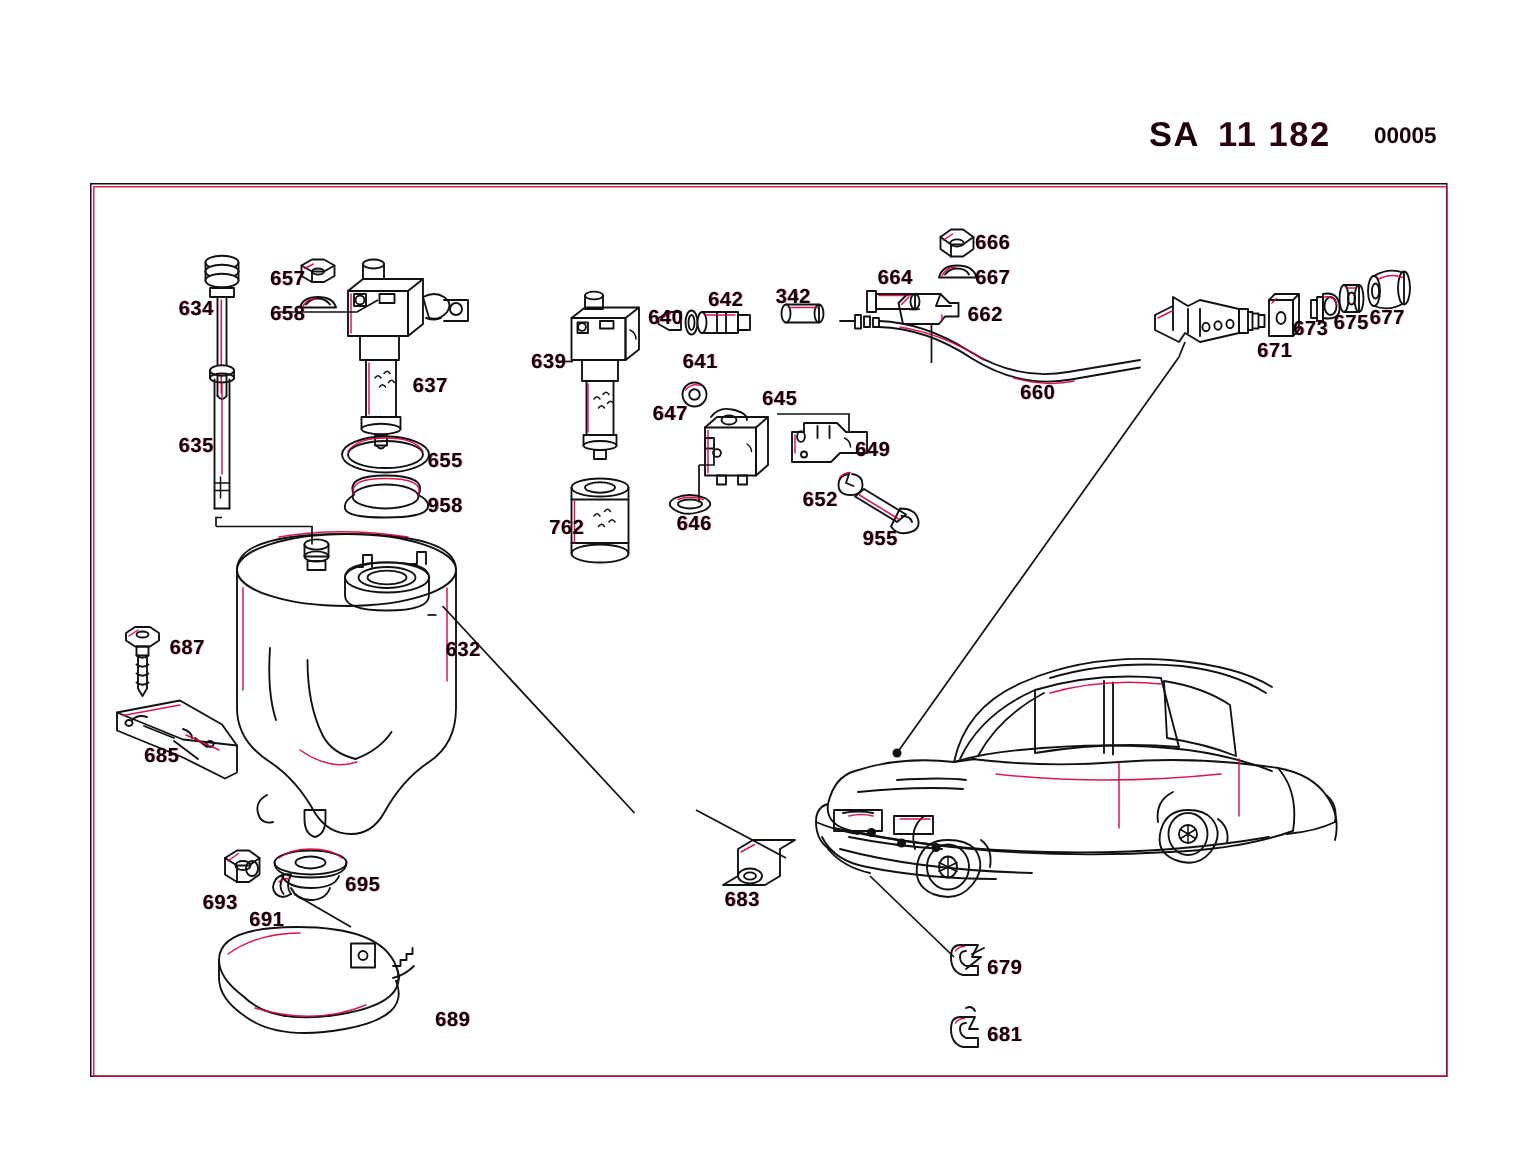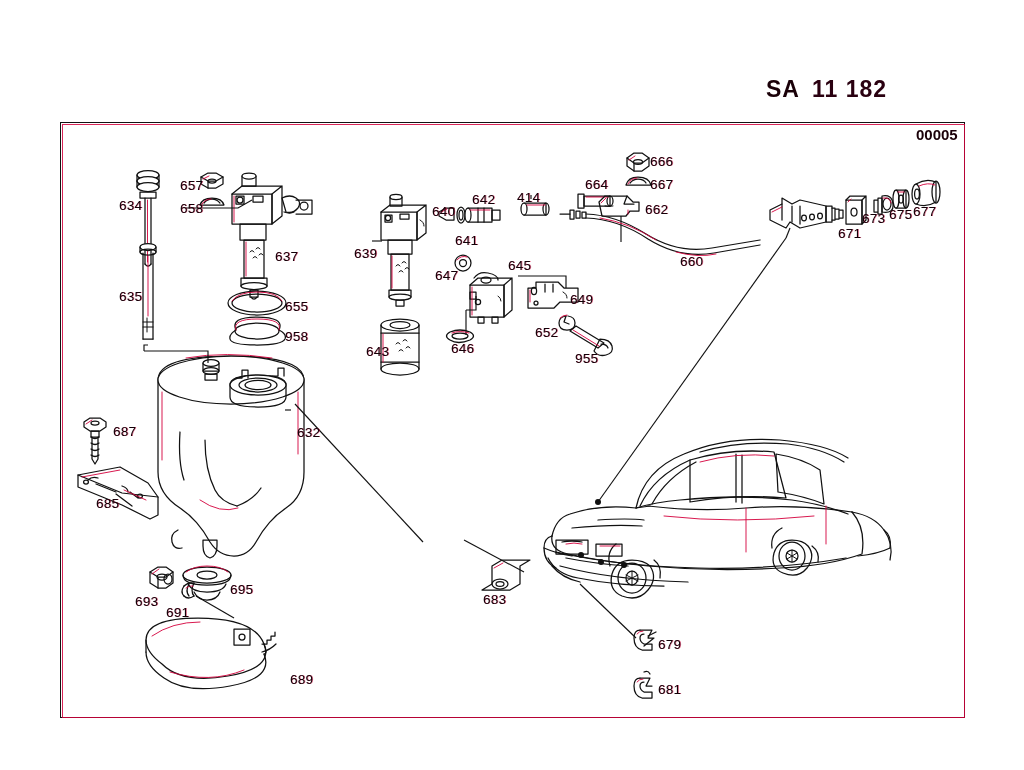--- a/index.html
+++ b/index.html
@@ -7,41 +7,41 @@
     width:1024px;height:770px;background:#ffffff;
     font-family:"Liberation Sans", sans-serif;
     position:relative;overflow:hidden;
   }
   #stage{position:absolute;left:0;top:0;width:1024px;height:770px;}
 
   
   .hdr{position:absolute;white-space:nowrap;font-weight:bold;color:#1a0008;}
   #hdr-sa{left:766px;top:76px;font-size:23px;letter-spacing:1px;}
   #hdr-grp{left:812px;top:76px;font-size:23px;letter-spacing:1px;color:#2a0010;}
-  #hdr-page{left:916px;top:82px;font-size:15px;letter-spacing:0px;color:#1a0008;margin-top:44px;}
+  #hdr-page{left:916px;top:82px;font-size:15px;letter-spacing:0px;color:#1a0008;}
 
   
   #frame{position:absolute;left:60px;top:122px;width:905px;height:596px;
          border:1.6px solid #111;box-sizing:border-box;}
   #frame-tint{position:absolute;left:61.5px;top:123.5px;width:903px;height:594px;
          border:1.2px solid #d4003c;box-sizing:border-box;pointer-events:none;opacity:.85;}
 
   
   svg#art{position:absolute;left:0;top:0;width:1024px;height:770px;}
   svg#art .k{fill:none;stroke:#111;stroke-width:1.25;
              stroke-linecap:round;stroke-linejoin:round;}
   svg#art .kt{fill:none;stroke:#111;stroke-width:1.0;
              stroke-linecap:round;stroke-linejoin:round;}
   svg#art .m{fill:none;stroke:#d4003c;stroke-width:1.0;
              stroke-linecap:round;stroke-linejoin:round;opacity:.9;}
   svg#art .lead{fill:none;stroke:#111;stroke-width:1.15;}
   svg#art .wht{fill:#ffffff;}
 
   
-  .lbl{position:absolute;font-weight:normal;font-size:13.5px;color:#120007;
+  .lbl{position:absolute;font-weight:bold;font-size:13.5px;color:#120007;
        white-space:nowrap;letter-spacing:.3px;
        text-shadow:0.6px 0 0 rgba(212,0,60,.55);text-align:right;}
 </style>
 </head>
 <body>
 
 <div id="stage">
 
   <div class="hdr" id="hdr-sa">SA</div>
   <div class="hdr" id="hdr-grp">11 182</div>
@@ -473,32 +473,32 @@
     </g>
   </svg>
 
   <div class="lbl" style="left:119px;top:198px">634</div>
   <div class="lbl" style="left:119px;top:289px">635</div>
   <div class="lbl" style="left:180px;top:178px">657</div>
   <div class="lbl" style="left:180px;top:201px">658</div>
   <div class="lbl" style="left:275px;top:249px">637</div>
   <div class="lbl" style="left:285px;top:299px">655</div>
   <div class="lbl" style="left:285px;top:329px">958</div>
-  <div class="lbl" style="left:354px;top:246px">639</div>
+  <div class="lbl" style="left:354px;top:233px">639</div>
   <div class="lbl" style="left:432px;top:204px">640</div>
   <div class="lbl" style="left:455px;top:233px">641</div>
   <div class="lbl" style="left:472px;top:192px">642</div>
-  <div class="lbl" style="left:366px;top:344px">643</div>
+  <div class="lbl" style="left:366px;top:344px">762</div>
   <div class="lbl" style="left:508px;top:258px">645</div>
   <div class="lbl" style="left:451px;top:341px">646</div>
   <div class="lbl" style="left:435px;top:268px">647</div>
   <div class="lbl" style="left:570px;top:292px">649</div>
   <div class="lbl" style="left:575px;top:351px">955</div>
   <div class="lbl" style="left:535px;top:325px">652</div>
-  <div class="lbl" style="left:517px;top:190px">414</div>
+  <div class="lbl" style="left:517px;top:190px">342</div>
   <div class="lbl" style="left:585px;top:177px">664</div>
   <div class="lbl" style="left:650px;top:154px">666</div>
   <div class="lbl" style="left:650px;top:177px">667</div>
   <div class="lbl" style="left:645px;top:202px">662</div>
   <div class="lbl" style="left:680px;top:254px">660</div>
   <div class="lbl" style="left:838px;top:226px">671</div>
   <div class="lbl" style="left:862px;top:211px">673</div>
   <div class="lbl" style="left:889px;top:207px">675</div>
   <div class="lbl" style="left:913px;top:204px">677</div>
   <div class="lbl" style="left:297px;top:425px">632</div>

